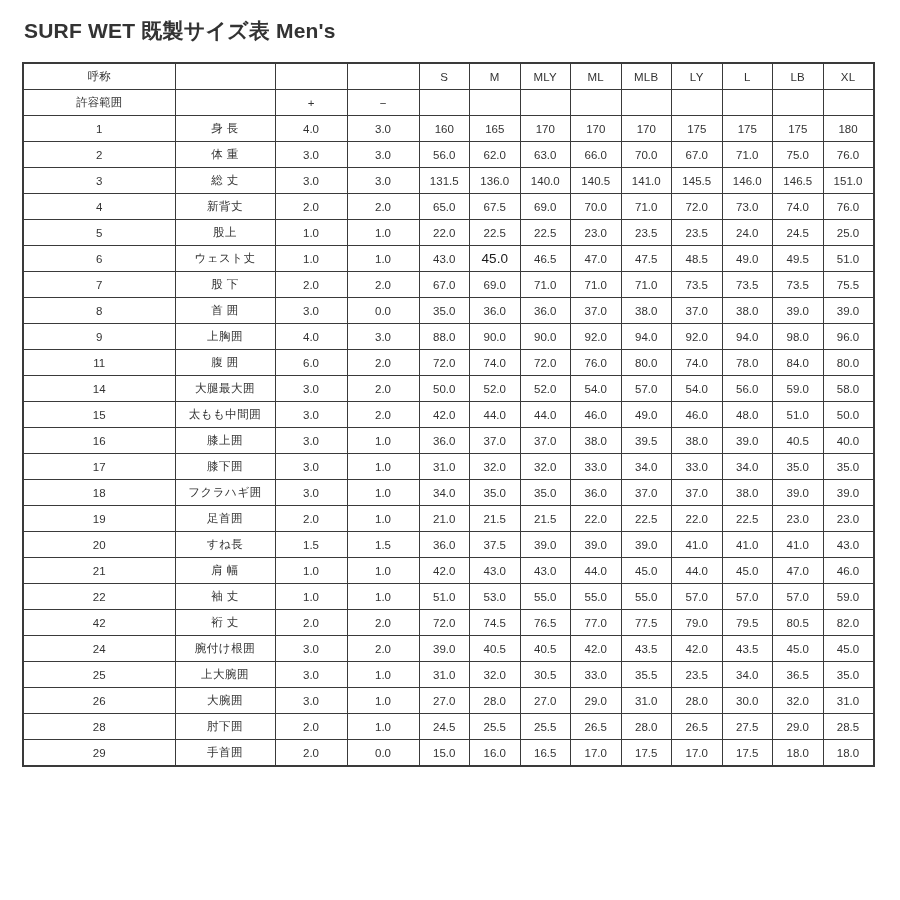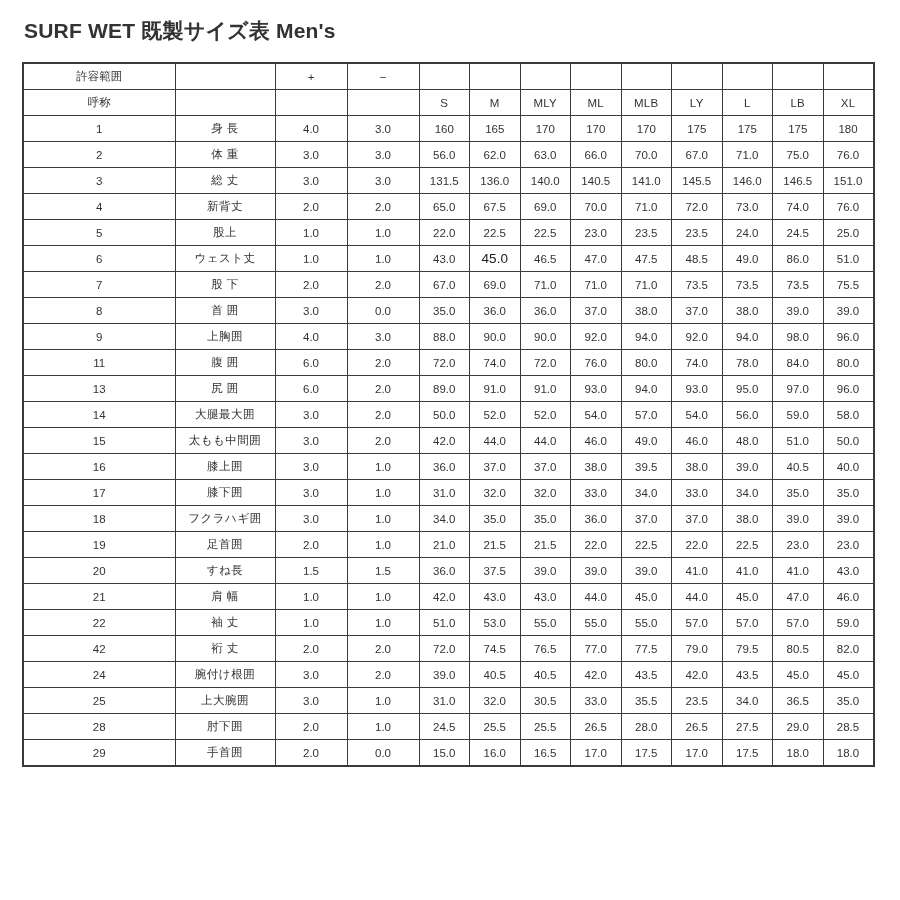--- a/index.html
+++ b/index.html
@@ -118,49 +118,49 @@
           <col class="c-size">
         <col class="c-size">
           <col class="c-size">
           <col class="c-size">
         <col class="c-size">
           <col class="c-size">
           <col class="c-size">
       </colgroup>
       <thead>
         <tr>
-          <td class="rownum">許容範囲</td>
-          <td class="jp-name"></td>
-          <td class="tol sym">+</td>
-          <td class="tol sym">−</td>
-          <td class="val"></td>
-          <td class="val"></td>
-          <td class="val"></td>
-          <td class="val"></td>
-          <td class="val"></td>
-          <td class="val"></td>
-          <td class="val"></td>
-          <td class="val"></td>
-          <td class="val"></td>
-        </tr>
-        <tr>
           <th class="hdr">呼称</th>
           <th class="hdr"></th>
           <th class="hdr"></th>
           <th class="hdr"></th>
           <th class="hdr-size">S</th>
           <th class="hdr-size">M</th>
           <th class="hdr-size">MLY</th>
           <th class="hdr-size">ML</th>
           <th class="hdr-size">MLB</th>
           <th class="hdr-size">LY</th>
           <th class="hdr-size">L</th>
           <th class="hdr-size">LB</th>
           <th class="hdr-size">XL</th>
         </tr>
+        <tr>
+          <td class="rownum">許容範囲</td>
+          <td class="jp-name"></td>
+          <td class="tol sym">+</td>
+          <td class="tol sym">−</td>
+          <td class="val"></td>
+          <td class="val"></td>
+          <td class="val"></td>
+          <td class="val"></td>
+          <td class="val"></td>
+          <td class="val"></td>
+          <td class="val"></td>
+          <td class="val"></td>
+          <td class="val"></td>
+        </tr>
       </thead>
       <tbody id="table-body">
           <tr>
             <td class="rownum">1</td>
             <td class="jp-name">身 長</td>
             <td class="tol">4.0</td>
             <td class="tol">3.0</td>
             <td class="val">160</td>
             <td class="val">165</td>
             <td class="val">170</td>
@@ -236,21 +236,21 @@
             <td class="jp-name">ウェスト丈</td>
             <td class="tol">1.0</td>
             <td class="tol">1.0</td>
             <td class="val">43.0</td>
             <td class="val emph">45.0</td>
             <td class="val">46.5</td>
             <td class="val">47.0</td>
             <td class="val">47.5</td>
             <td class="val">48.5</td>
             <td class="val">49.0</td>
-            <td class="val">86.0</td>
+            <td class="val">49.5</td>
             <td class="val">51.0</td>
           </tr>
           <tr>
             <td class="rownum">7</td>
             <td class="jp-name">股 下</td>
             <td class="tol">2.0</td>
             <td class="tol">2.0</td>
             <td class="val">67.0</td>
             <td class="val">69.0</td>
             <td class="val">71.0</td>
@@ -300,35 +300,20 @@
             <td class="val">74.0</td>
             <td class="val">72.0</td>
             <td class="val">76.0</td>
             <td class="val">80.0</td>
             <td class="val">74.0</td>
             <td class="val">78.0</td>
             <td class="val">84.0</td>
             <td class="val">80.0</td>
           </tr>
           <tr>
-            <td class="rownum">13</td>
-            <td class="jp-name">尻 囲</td>
-            <td class="tol">6.0</td>
-            <td class="tol">2.0</td>
-            <td class="val">89.0</td>
-            <td class="val">91.0</td>
-            <td class="val">91.0</td>
-            <td class="val">93.0</td>
-            <td class="val">94.0</td>
-            <td class="val">93.0</td>
-            <td class="val">95.0</td>
-            <td class="val">97.0</td>
-            <td class="val">96.0</td>
-          </tr>
-          <tr>
             <td class="rownum">14</td>
             <td class="jp-name">大腿最大囲</td>
             <td class="tol">3.0</td>
             <td class="tol">2.0</td>
             <td class="val">50.0</td>
             <td class="val">52.0</td>
             <td class="val">52.0</td>
             <td class="val">54.0</td>
             <td class="val">57.0</td>
             <td class="val">54.0</td>
@@ -493,20 +478,35 @@
             <td class="tol">1.0</td>
             <td class="val">31.0</td>
             <td class="val">32.0</td>
             <td class="val">30.5</td>
             <td class="val">33.0</td>
             <td class="val">35.5</td>
             <td class="val">23.5</td>
             <td class="val">34.0</td>
             <td class="val">36.5</td>
             <td class="val">35.0</td>
+          </tr>
+          <tr>
+            <td class="rownum">26</td>
+            <td class="jp-name">大腕囲</td>
+            <td class="tol">3.0</td>
+            <td class="tol">1.0</td>
+            <td class="val">27.0</td>
+            <td class="val">28.0</td>
+            <td class="val">27.0</td>
+            <td class="val">29.0</td>
+            <td class="val">31.0</td>
+            <td class="val">28.0</td>
+            <td class="val">30.0</td>
+            <td class="val">32.0</td>
+            <td class="val">31.0</td>
           </tr>
           <tr>
             <td class="rownum">28</td>
             <td class="jp-name">肘下囲</td>
             <td class="tol">2.0</td>
             <td class="tol">1.0</td>
             <td class="val">24.5</td>
             <td class="val">25.5</td>
             <td class="val">25.5</td>
             <td class="val">26.5</td>

